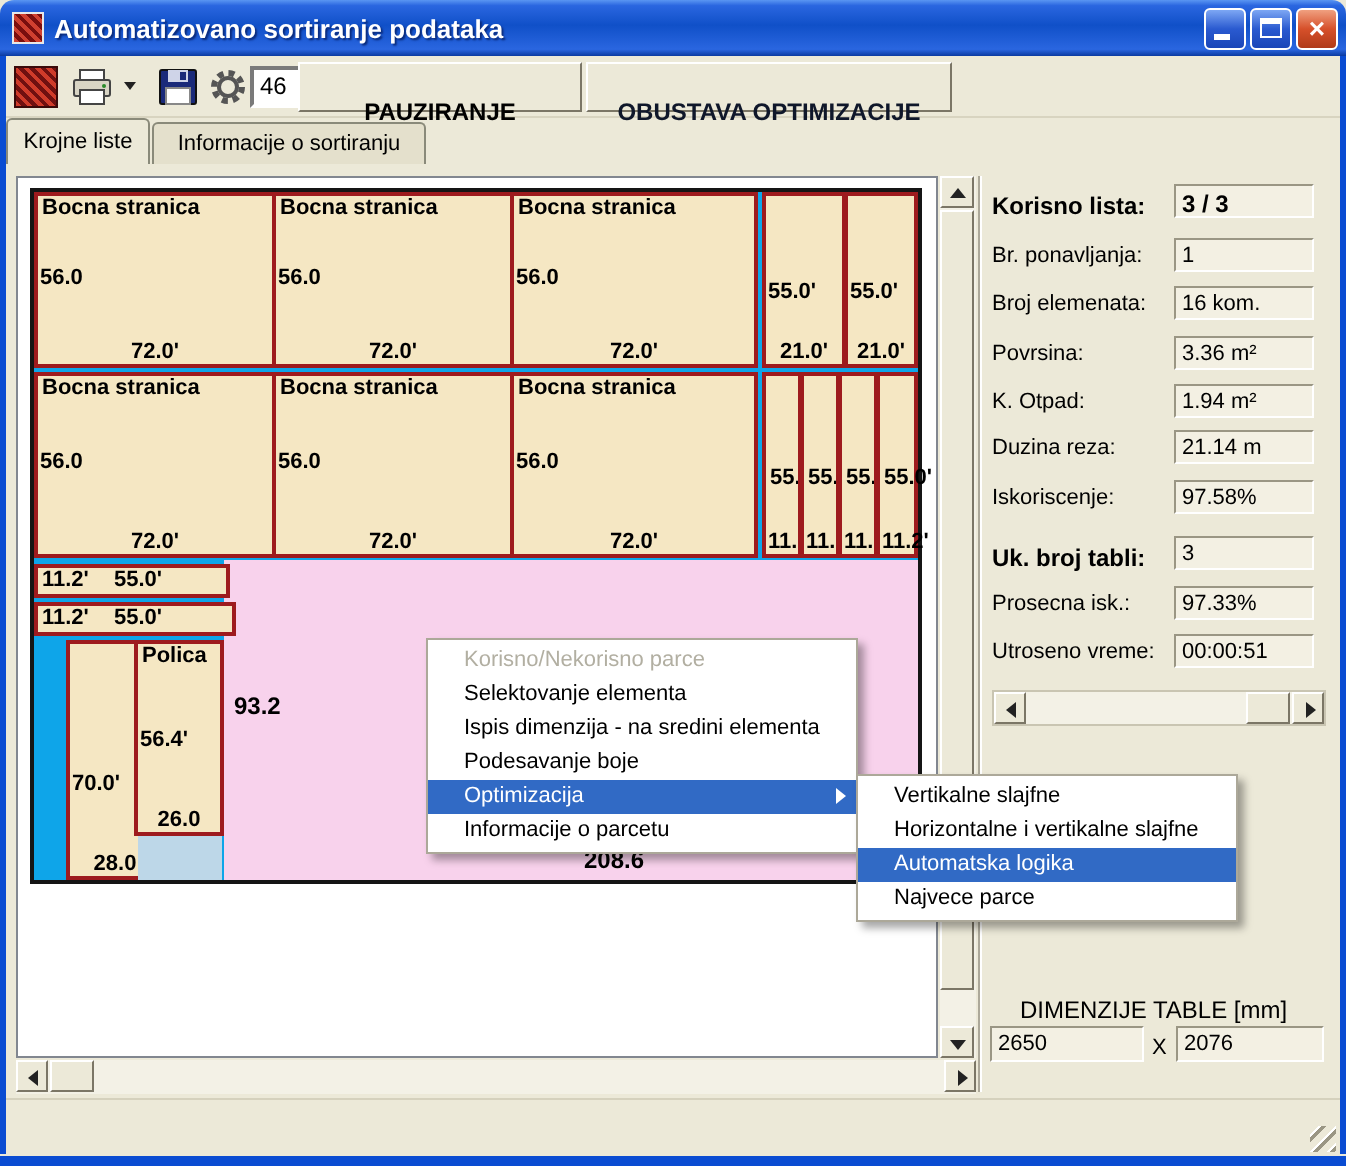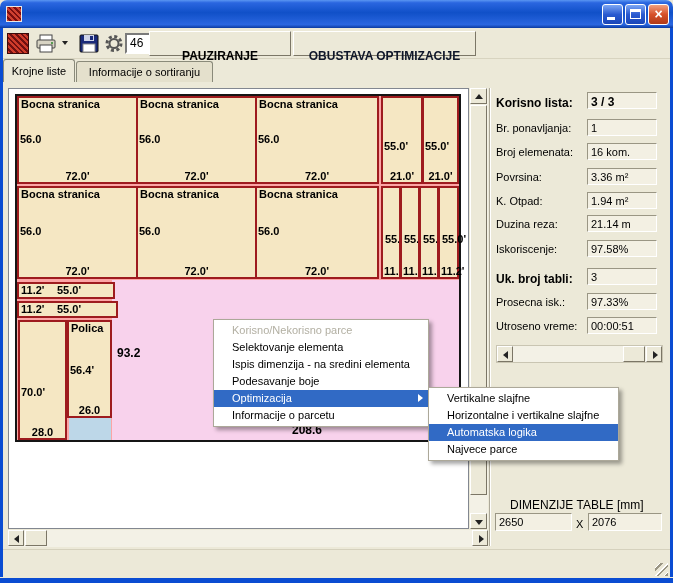--- a/index.html
+++ b/index.html
@@ -35,21 +35,21 @@
   .tbtn{position:absolute;top:3px;height:25px;background:#ece9d8;border:1px solid;border-color:#fff #7b7666 #7b7666 #fff;
     font-weight:bold;font-size:12px;text-align:center;padding-top:17px;}
   .tbtn.disabled{color:#0f172a;}
   
   .tab{position:absolute;background:#ece9d8;border:1px solid #8a8a7a;border-bottom:none;border-radius:3px 3px 0 0;
     text-align:center;font-size:11px;}
   .tab.active{left:3px;top:59px;width:72px;height:23px;padding-top:5px;z-index:2;}
   .tab.inactive{left:76px;top:61px;width:137px;height:21px;padding-top:4px;background:#e4e0cc;}
   
   .canvas{position:absolute;left:8px;top:88px;width:461px;height:441px;background:#fff;border:1px solid #828790;}
-  .board{position:absolute;left:6px;top:5px;width:446px;height:348px;border:2px solid #151515;background:#fca5a5;}
+  .board{position:absolute;left:6px;top:5px;width:446px;height:348px;border:2px solid #151515;background:#0ea5e9;}
   .pink{position:absolute;left:95px;top:184px;width:347px;height:160px;background:#f8d2ec;}
   .p{position:absolute;background:#f5e7c3;border:2px solid #9e1b1e;overflow:hidden;font-weight:bold;}
   .pn{position:absolute;left:2px;top:0;white-space:nowrap;}
   .ph{position:absolute;left:1px;top:42%;white-space:nowrap;}
   .pw{position:absolute;left:0;right:0;bottom:0;text-align:center;white-space:nowrap;}
   .pw.clip,.ph.clip{text-align:left;padding-left:1px;}
   .pw.over,.ph.over{overflow:visible;}
   .strip{position:absolute;background:#f5e7c3;border:2px solid #9e1b1e;font-weight:bold;overflow:visible;white-space:nowrap;}
   .blue{position:absolute;left:52px;top:322px;width:42px;height:22px;background:#bdd7e8;}
   .freelabel{position:absolute;font-weight:bold;white-space:nowrap;}
@@ -83,20 +83,21 @@
     background:repeating-linear-gradient(135deg,transparent 0 3px,#fff 3px 4px,#9a9684 4px 6px);}
   .sep{position:absolute;left:489px;top:88px;width:2px;height:458px;border-left:1px solid #aca899;border-right:1px solid #fff;}
 </style>
 </head>
 <body>
 
 <div class="win">
 
   <div class="titlebar">
     <div class="appicon"></div>
+    <span class="apptitle">Automatizovano sortiranje podataka</span>
     <div class="winbtns">
       <div class="wbtn">
           <div class="glyph-min"></div>
         </div>
       <div class="wbtn">
           <div class="glyph-max"></div>
         </div>
       <div class="wbtn close">×</div>
     </div>
   </div>
@@ -203,21 +204,21 @@
 
       <div class="strip" style="left:0;top:186px;width:98px;height:17px">
         <span style="position:absolute;left:2px;top:0">11.2'</span>
         <span style="position:absolute;left:38px;top:0">55.0'</span>
       </div>
       <div class="strip" style="left:0;top:205px;width:101px;height:17px">
         <span style="position:absolute;left:2px;top:0">11.2'</span>
         <span style="position:absolute;left:38px;top:0">55.0'</span>
       </div>
 
-      <div class="p" style="left:1px;top:224px;width:49px;height:120px">
+      <div class="p" style="left:16px;top:224px;width:49px;height:120px">
         <span class="ph" style="top:55%">70.0'</span>
         <span class="pw">28.0</span>
       </div>
 
       <div class="p" style="left:50px;top:224px;width:45px;height:98px">
         <span class="pn">Polica</span>
         <span class="ph" style="top:45%">56.4'</span>
         <span class="pw">26.0</span>
       </div>
       <div class="blue"></div>

